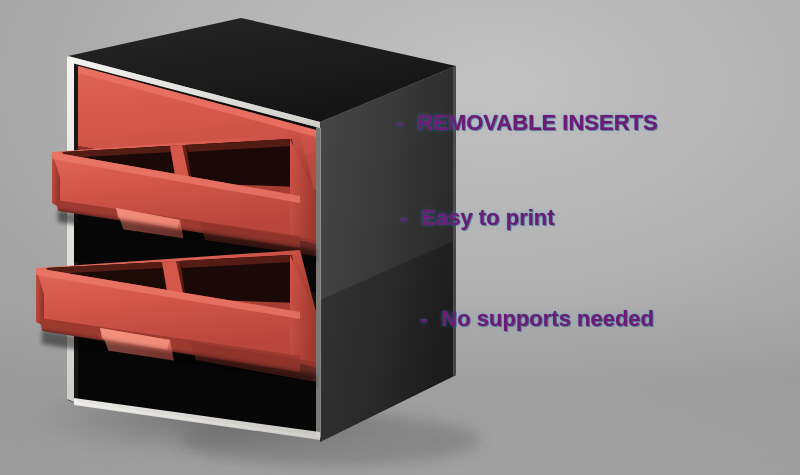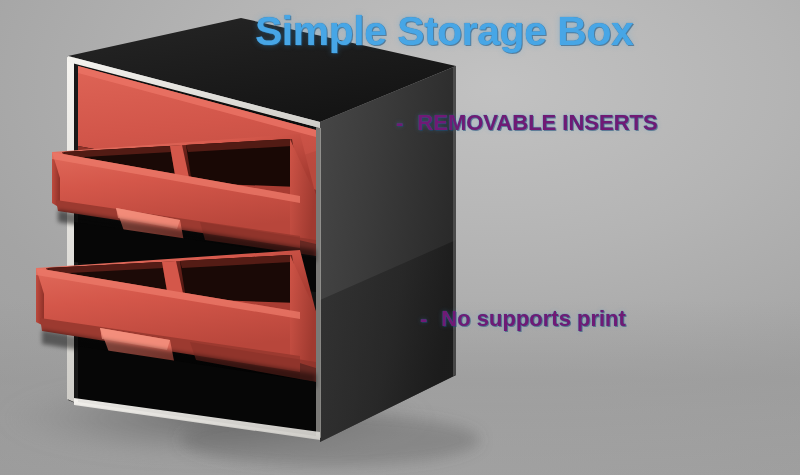--- a/index.html
+++ b/index.html
@@ -269,22 +269,24 @@
       <path d="M 42,330 L 316,374 L 316,388 L 42,344 Z" fill="rgba(0,0,0,0.45)" filter="url(#tinyBlur)"></path>
     </g>
 
     <path d="M 78,346 L 316,382 L 316,436 L 78,402 Z" fill="#060606"></path>
 
     <path d="M 74,398 L 320,432 L 320,439 L 74,404 Z" fill="url(#gTrim)" opacity="0.95"></path>
 
     <path d="M 453,67 L 456,66 L 456,375 L 453,376 Z" fill="#5a5a5a" opacity="0.7"></path>
   </svg>
 
-  <div id="title">Simple Storage Box</div>
 
   <div class="bullet" id="bullet-0">
     <span class="dash">-</span><span>REMOVABLE INSERTS</span>
   </div>
+  <div class="bullet" id="bullet-1">
+    <span class="dash">-</span><span>Easy to print</span>
+  </div>
   <div class="bullet" id="bullet-2">
-    <span class="dash">-</span><span>No supports print</span>
+    <span class="dash">-</span><span>No supports needed</span>
   </div>
 
 </div>
 
 </body></html>

